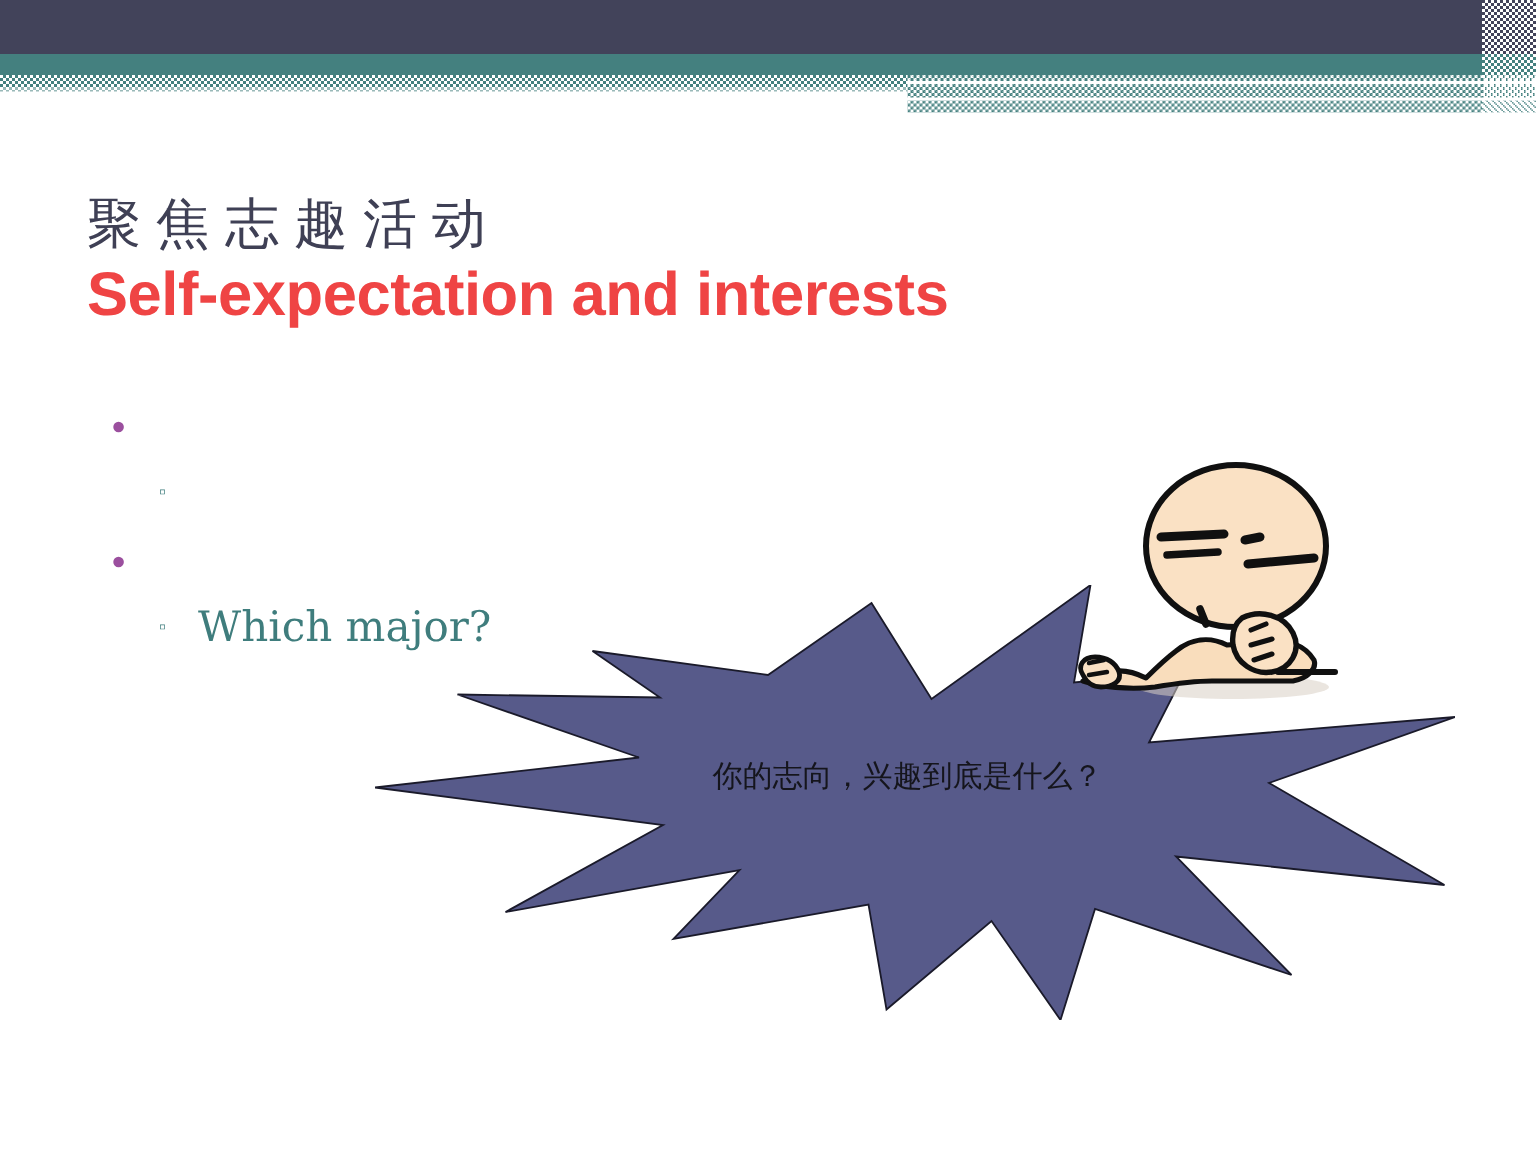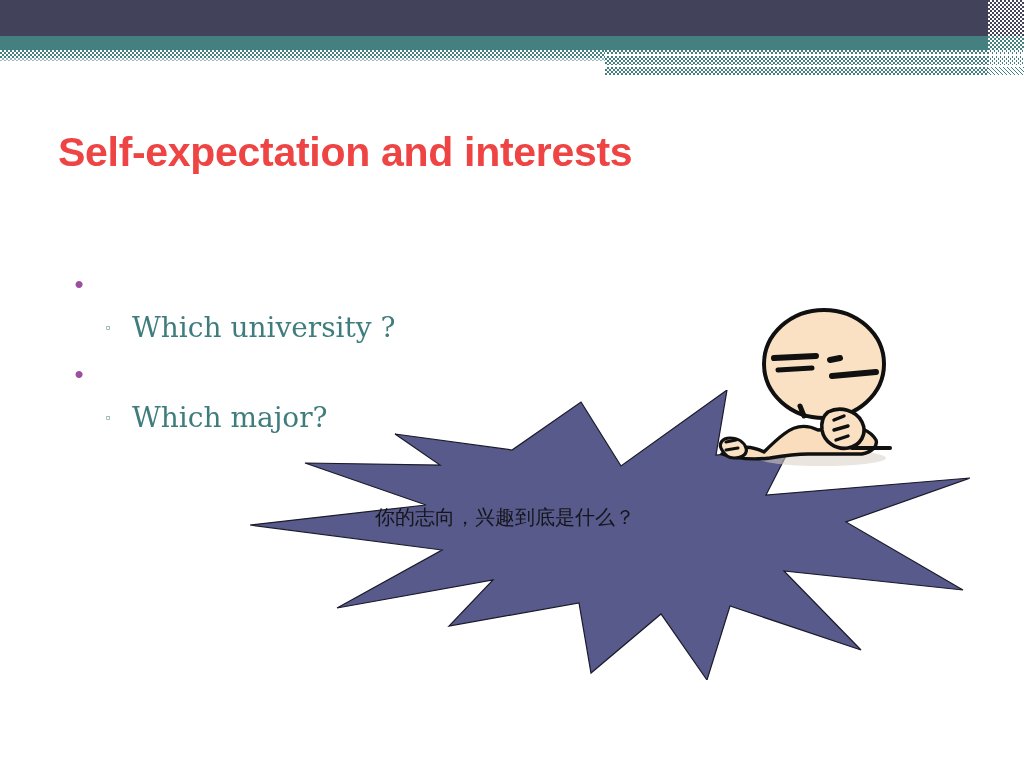--- a/index.html
+++ b/index.html
@@ -158,24 +158,25 @@
   #starburst-text {
     position: absolute;
     left: 275px;
     top: 505px;
     width: 460px;
     text-align: center;
     pointer-events: none;
   }
   .burst-cn {
     color: #15151c;
-    font-family: Liberation Mono, monospace;
+    font-family: Liberation Sans, sans-serif;
     font-size: 20px;
     line-height: 1.35;
     white-space: nowrap;
+    text-align: right;
   }
   .burst-en {
     color: #000000;
     font-family: "DejaVu Serif", "Liberation Serif", serif;
     font-size: 22px;
     font-weight: bold;
     line-height: 1.35;
     white-space: nowrap;
     letter-spacing: -0.4px;
   }
@@ -199,31 +200,31 @@
   <div class="dither dither-a"></div>
   <div class="dither dither-e"></div>
   <div class="dither dither-b"></div>
   <div class="dither dither-c"></div>
   <div class="dither dither-d"></div>
   <div class="vstrip vstrip-1"></div>
   <div class="vstrip vstrip-2"></div>
 </div>
 
 <div id="title-block">
+  <div class="title-cn">聚焦志趣活动</div>
   <div class="title-en">Self-expectation and interests</div>
 </div>
 
 <div id="bullet-list">
 
   <div class="l1-row">
     <span class="l1-marker">•</span>
   </div>
   <div class="l2-row">
     <span class="l2-marker">▫</span>
-    <span class="l2-text">Which university ?</span>
   </div>
 
   <div class="l1-row">
     <span class="l1-marker">•</span>
   </div>
   <div class="l2-row">
     <span class="l2-marker">▫</span>
     <span class="l2-text">Which major?</span>
   </div>
 

